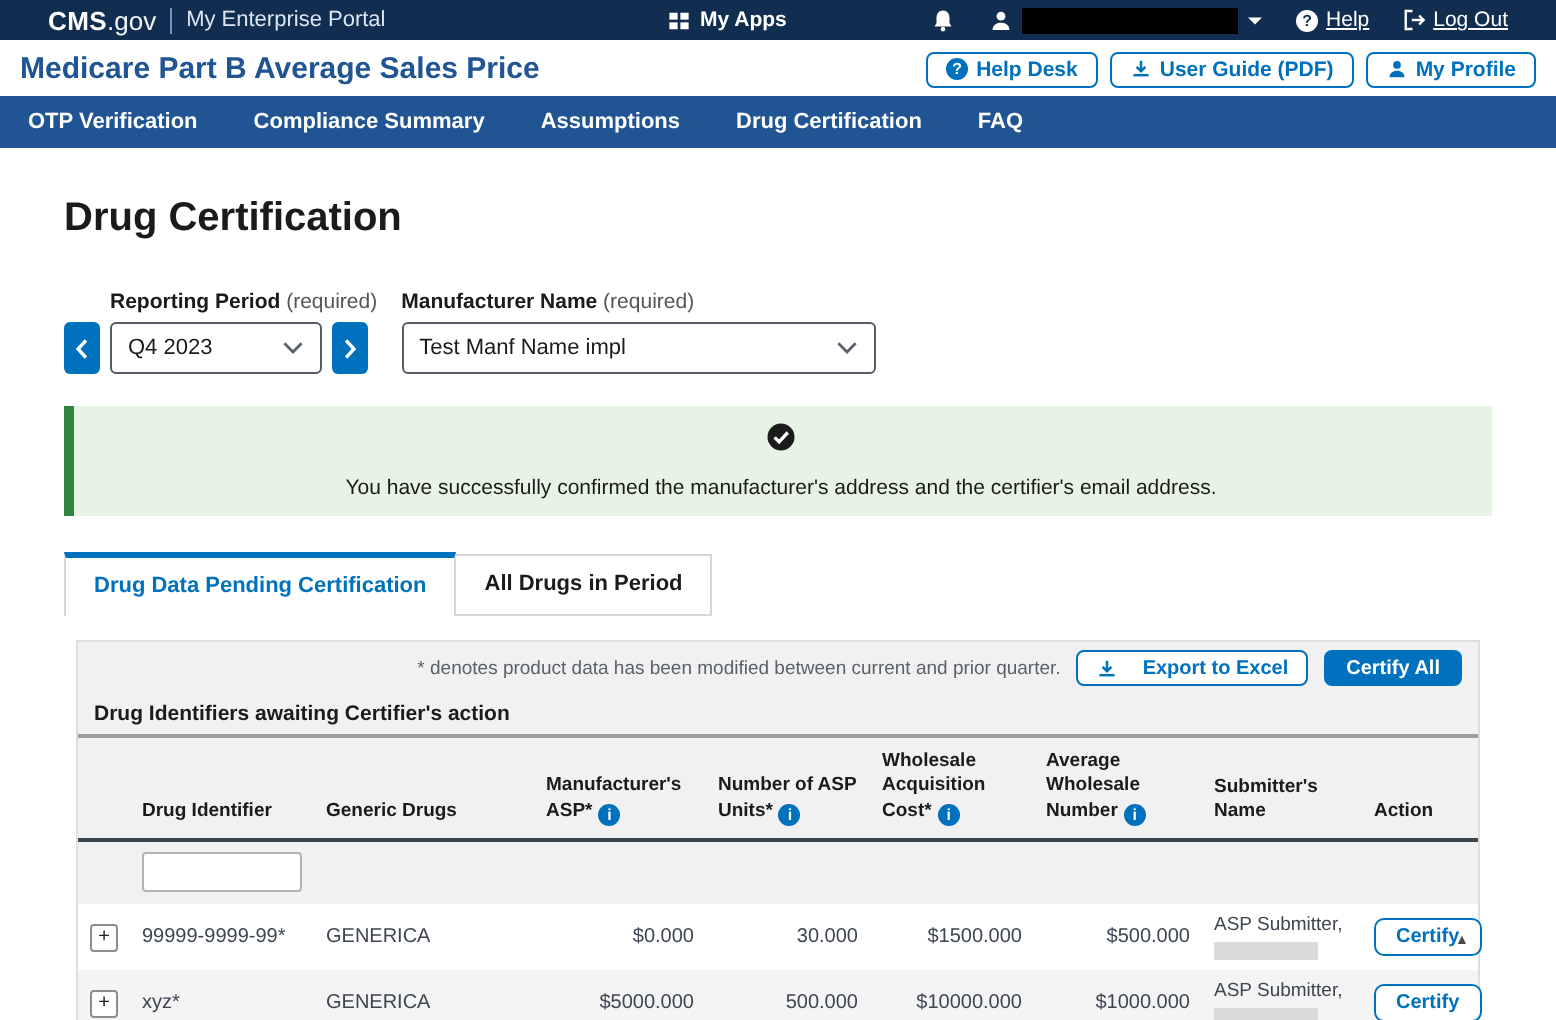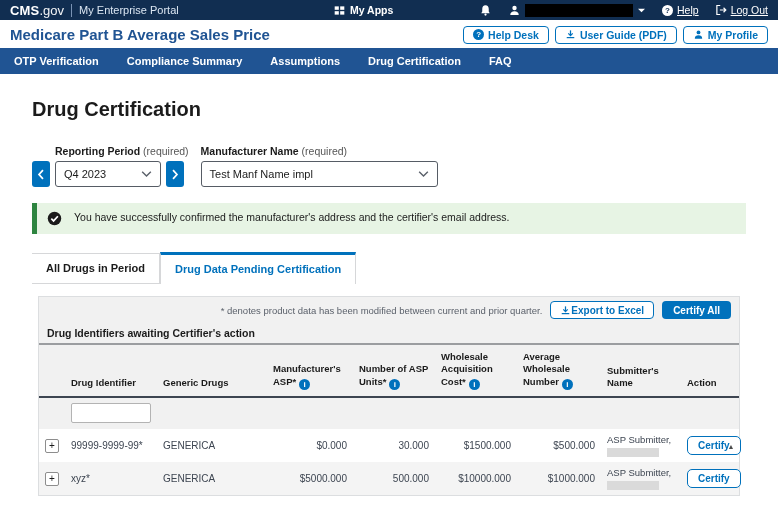--- a/index.html
+++ b/index.html
@@ -1,20 +1,20 @@
 <!DOCTYPE html>
 <html><head>
 <meta charset="utf-8">
 <style>
   html,body{margin:0;padding:0;}
   body{font-family:"Liberation Sans",sans-serif;background:#fff;}
   .screen{width:778px;height:510px;position:relative;overflow:hidden;background:#fff;}
 
   
-  .topbar{height:20px;background:#112e51;color:#fff;display:flex;align-items:center;justify-content:space-between;padding:0 10px;font-size:11px;}
+  .topbar{height:20px;background:#112e51;color:#fff;display:flex;align-items:center;justify-content:space-between;padding:0 24px;font-size:11px;}
   .topbar-left{display:flex;align-items:center;gap:7px;}
   .logo-cms{font-weight:bold;font-size:13px;letter-spacing:.2px;}
   .logo-gov{font-weight:normal;font-size:13px;opacity:.95;}
   .logo-divider{width:1px;height:13px;background:#7a93b4;display:inline-block;}
   .portal-name{color:#dbe6f2;font-size:11px;}
   .topbar-center{display:flex;align-items:center;gap:5px;font-weight:bold;font-size:10.5px;position:absolute;left:334px;top:0;height:20px;}
   .topbar-right{display:flex;align-items:center;gap:16px;}
   .topbar a, .topbar .tb-link{color:#fff;text-decoration:underline;font-size:10.5px;display:flex;align-items:center;gap:4px;cursor:pointer;}
   .user-chip{display:flex;align-items:center;gap:4px;}
   .redacted-black{width:108px;height:13px;background:#000;display:inline-block;}
@@ -41,34 +41,34 @@
   .form-row{display:flex;gap:12px;margin-top:24px;align-items:flex-start;}
   .field label{font-size:10.5px;color:#1b1b1b;display:block;margin-bottom:4px;}
   .field label b{font-weight:bold;}
   .req{color:#555;font-weight:normal;}
   .rp-group{display:flex;align-items:flex-end;gap:5px;}
   .chev-btn{width:18px;height:26px;background:#0071bc;border:none;border-radius:3px;display:flex;align-items:center;justify-content:center;cursor:pointer;padding:0;}
   .select{height:26px;border:1px solid #565c65;border-radius:3px;background:#fff;display:flex;align-items:center;justify-content:space-between;padding:0 8px;font-size:11px;color:#1b1b1b;box-sizing:border-box;cursor:pointer;}
   .select-rp{width:106px;}
   .select-mf{width:237px;}
 
-  .alert-success{margin-top:16px;background:#e7f4e4;border-left:5px solid #2e8540;display:flex;gap:12px;padding:8px 12px 8px 10px;min-height:14px;}
+  .alert-success{margin-top:16px;background:#e7f4e4;border-left:5px solid #2e8540;display:flex;align-items:center;gap:12px;padding:8px 12px 8px 10px;min-height:14px;flex-direction:column;}
   .alert-text{font-size:10.5px;color:#1b1b1b;}
 
   
   .tabs{display:flex;margin-top:18px;align-items:flex-end;}
   .tab{font-size:11px;font-weight:bold;padding:8px 14px 9px 14px;background:#fff;cursor:pointer;box-sizing:border-box;}
   .tab.active{color:#0071bc;border-top:3px solid #0071bc;border-left:1px solid #d6d7d9;border-right:1px solid #d6d7d9;}
   .tab.inactive{color:#1b1b1b;border-top:1px solid #d6d7d9;border-right:1px solid #d6d7d9;border-bottom:1px solid #d6d7d9;}
 
   
   .widget{margin:12px 0 0 6px;width:702px;border:1px solid #dcdee0;background:#fff;position:relative;box-sizing:border-box;}
   .widget-toolbar{background:#f1f1f1;display:flex;align-items:center;justify-content:flex-end;gap:8px;padding:4px 8px;height:18px;}
   .toolbar-note{font-size:9.5px;color:#5b616b;}
-  .btn-export{display:flex;align-items:center;gap:0;border:1px solid #0071bc;color:#0071bc;background:#fff;border-radius:4px;font-size:10px;font-weight:bold;padding:2px 9px;height:18px;box-sizing:border-box;cursor:pointer;font-family:"Liberation Sans",sans-serif;}
+  .btn-export{display:flex;align-items:center;gap:12px;border:1px solid #0071bc;color:#0071bc;background:#fff;border-radius:4px;font-size:10px;font-weight:bold;padding:2px 9px;height:18px;box-sizing:border-box;cursor:pointer;font-family:"Liberation Sans",sans-serif;}
   .btn-certify-all{background:#0071bc;color:#fff;border:none;border-radius:4px;font-size:10px;font-weight:bold;padding:2px 11px;height:18px;box-sizing:border-box;cursor:pointer;font-family:"Liberation Sans",sans-serif;}
   .section-title{background:#f1f1f1;font-size:10.5px;font-weight:bold;color:#1b1b1b;padding:4px 8px;border-bottom:2px solid #9b9da0;}
 
   table.grid{border-collapse:collapse;width:700px;table-layout:fixed;}
   table.grid th{background:#f1f1f1;font-size:9.5px;font-weight:bold;color:#1b1b1b;vertical-align:bottom;padding:6px 6px 6px 6px;line-height:1.3;border-bottom:2px solid #3d4551;text-align:left;}
   th.num, td.num{text-align:right;}
   .info-icon{display:inline-block;width:11px;height:11px;border-radius:50%;background:#0071bc;color:#fff;font-size:8px;font-weight:bold;text-align:center;line-height:11px;vertical-align:-2px;margin-left:3px;cursor:pointer;}
   .info-icon::before{content:"i";}
   tr.filter-row td{background:#f1f1f1;padding:5px 6px 6px 6px;}
   .filter-input{width:80px;height:20px;border:1px solid #b3b3b3;background:#fff;box-sizing:border-box;border-radius:2px;font-family:"Liberation Sans",sans-serif;font-size:10px;padding:0 4px;}
@@ -225,22 +225,22 @@
         <svg width="15" height="15" viewBox="0 0 16 16">
             <circle cx="8" cy="8" r="7.2" fill="#1b1b1b"></circle>
             <path d="M4.6 8.2 L7 10.6 L11.6 5.6" stroke="#fff" stroke-width="1.8" fill="none"></path>
           </svg>
       </span>
       <span class="alert-text">You have successfully confirmed the manufacturer's address and the certifier's email address.</span>
     </div>
 
     
     <div class="tabs">
+      <div class="tab active">Drug Data Pending Certification</div>
       <div class="tab inactive">All Drugs in Period</div>
-      <div class="tab active">Drug Data Pending Certification</div>
     </div>
 
     
     <div class="widget">
       <div class="widget-toolbar">
         <span class="toolbar-note">* denotes product data has been modified between current and prior quarter.</span>
         <button class="btn-export">
           <span class="ticon">
             <svg width="11" height="11" viewBox="0 0 16 16">
                 <path d="M8 2 V9" stroke="#0071bc" stroke-width="1.8" fill="none"></path>

